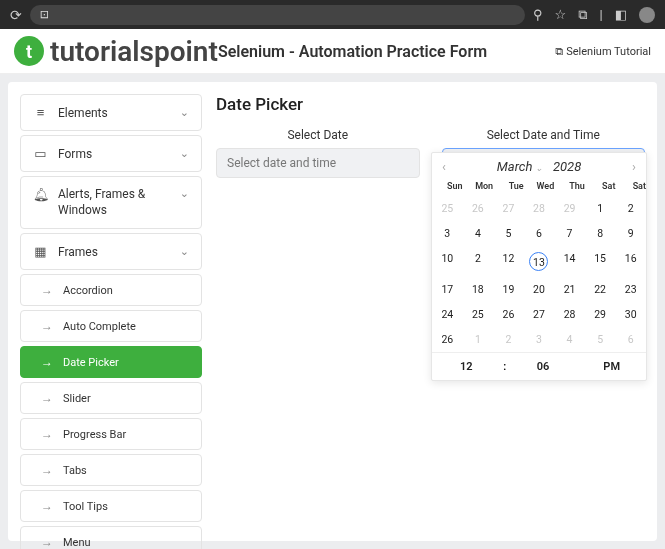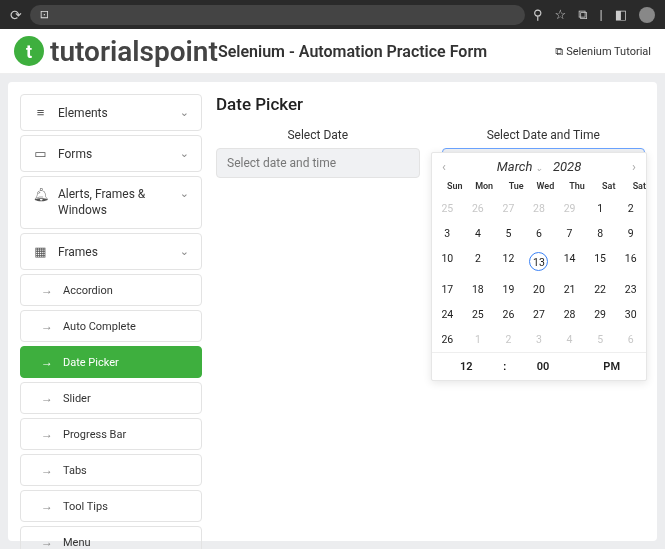--- a/index.html
+++ b/index.html
@@ -227,20 +227,20 @@
             <div class="dp-cell out">1</div>
             <div class="dp-cell out">2</div>
             <div class="dp-cell out">3</div>
             <div class="dp-cell out">4</div>
             <div class="dp-cell out">5</div>
             <div class="dp-cell out">6</div>
           </div>
         <div class="dp-time">
           <div class="dp-tcell">12</div>
           <div class="dp-colon">:</div>
-          <div class="dp-tcell">00</div>
+          <div class="dp-tcell">06</div>
           <div class="dp-tcell">PM</div>
         </div>
       </div>
     </div>
 
   </div>
 </div>
 
 </body></html>

